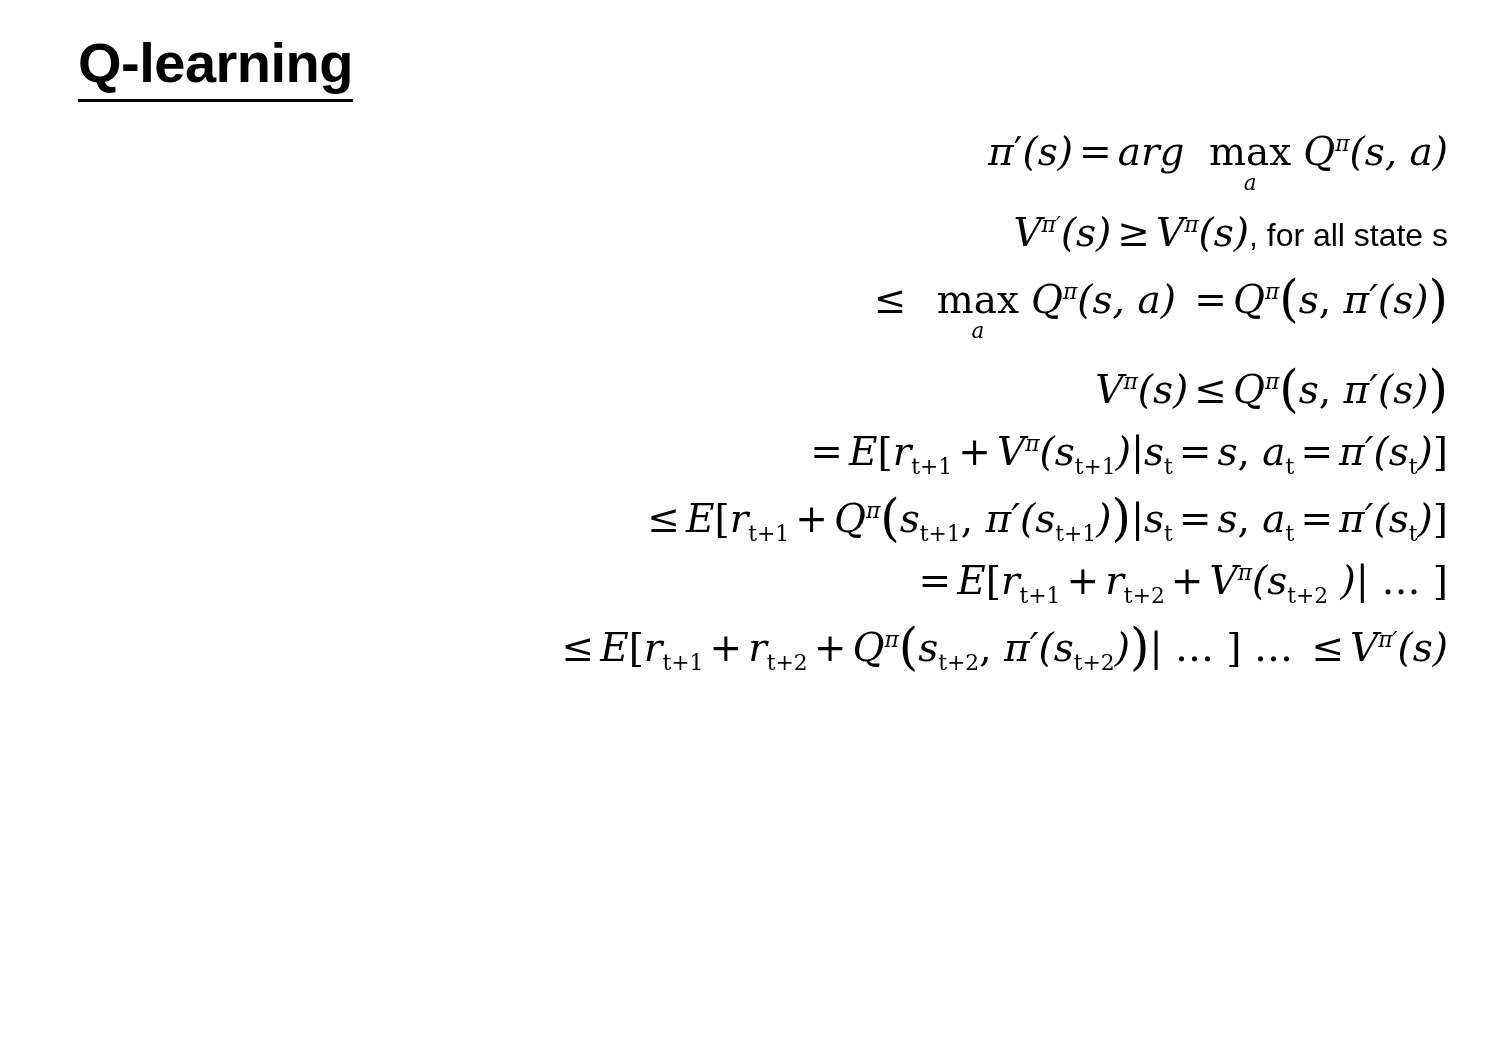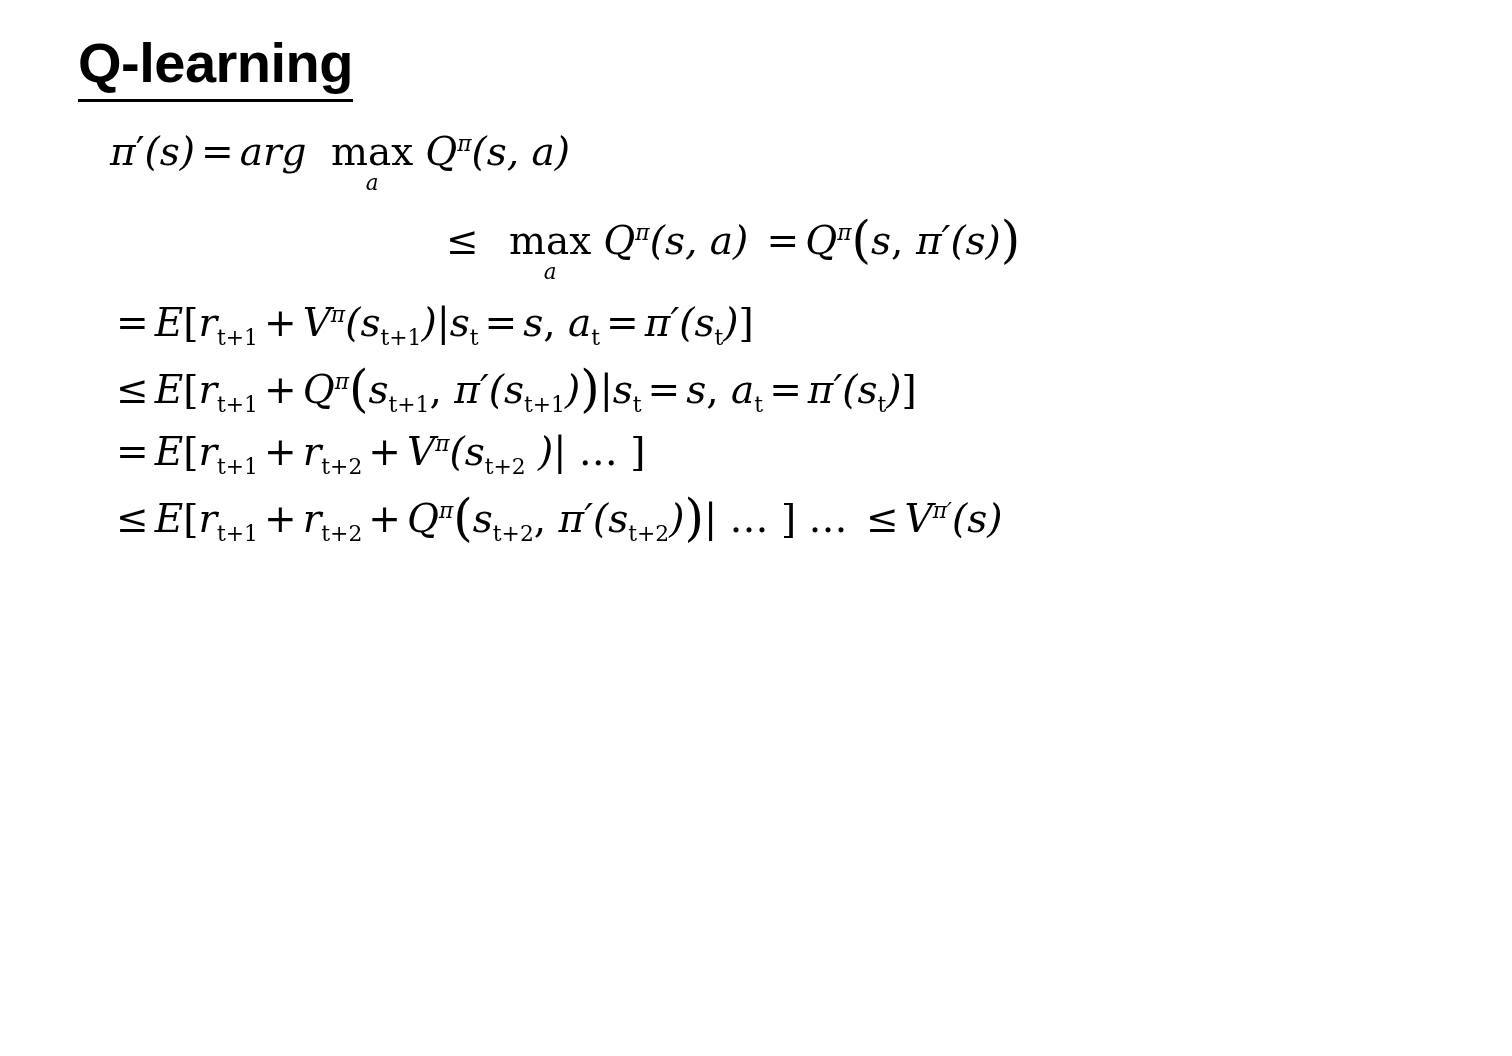--- a/index.html
+++ b/index.html
@@ -33,20 +33,21 @@
   .body-block {
     margin-top: 30px;
     padding-left: 32px;
   }
   .eq-line {
     font-family: "DejaVu Serif", serif;
     font-size: 39px;
     line-height: 1.0;
     white-space: nowrap;
     margin: 0 0 20px 0;
+    text-align: right;
   }
   .eq-line.indent-1 { padding-left: 430px; }
   .eq-line.indent-2 { padding-left: 330px; }
 
   
   .mi  { font-style: italic; }
   .mup { font-style: normal; }
   .op  { font-style: normal; padding: 0 6px; }
   .sup {
     font-size: 0.56em;
@@ -96,29 +97,35 @@
 
   <div class="body-block">
 
     <div class="eq-line">
       <span class="mi">π</span><span class="mup">′</span><span class="mi">(s)</span><span class="op">=</span><span class="mi">arg</span>&nbsp;<span class="maxop">
           <span class="mup">max</span>
           <span class="lim">a</span>
         </span><span class="mi">Q</span><span class="sup">π</span><span class="mi">(s, a)</span>
     </div>
 
+    <div class="eq-line indent-1">
+      <span class="mi">V</span><span class="sup">π′</span><span class="mi">(s)</span><span class="op">≥</span><span class="mi">V</span><span class="sup">π</span><span class="mi">(s)</span><span class="tail-text">, for all state s</span>
+    </div>
 
 
     <div class="eq-line indent-2">
       <span class="op">≤</span>&nbsp;<span class="maxop">
           <span class="mup">max</span>
           <span class="lim">a</span>
         </span><span class="mi">Q</span><span class="sup">π</span><span class="mi">(s, a)</span><span class="op">&nbsp;=</span><span class="mi">Q</span><span class="sup">π</span><span class="bigparen">(</span><span class="mi">s</span><span class="mup">,&nbsp;</span><span class="mi">π′(s)</span><span class="bigparen">)</span>
     </div>
 
+    <div class="eq-line">
+      <span class="mi">V</span><span class="sup">π</span><span class="mi">(s)</span><span class="op">≤</span><span class="mi">Q</span><span class="sup">π</span><span class="bigparen">(</span><span class="mi">s</span><span class="mup">,&nbsp;</span><span class="mi">π′(s)</span><span class="bigparen">)</span>
+    </div>
 
     <div class="eq-line">
       <span class="op">=</span><span class="mi">E</span><span class="mup">[</span><span class="mi">r</span><span class="sub">t+1</span><span class="op">+</span><span class="mi">V</span><span class="sup">π</span><span class="mi">(s</span><span class="sub">t+1</span><span class="mi">)</span><span class="mup">|</span><span class="mi">s</span><span class="sub">t</span><span class="op">=</span><span class="mi">s</span><span class="mup">,&nbsp;</span><span class="mi">a</span><span class="sub">t</span><span class="op">=</span><span class="mi">π′(s</span><span class="sub">t</span><span class="mi">)</span><span class="mup">]</span>
     </div>
 
     <div class="eq-line">
       <span class="op">≤</span><span class="mi">E</span><span class="mup">[</span><span class="mi">r</span><span class="sub">t+1</span><span class="op">+</span><span class="mi">Q</span><span class="sup">π</span><span class="bigparen">(</span><span class="mi">s</span><span class="sub">t+1</span><span class="mup">,&nbsp;</span><span class="mi">π′(s</span><span class="sub">t+1</span><span class="mi">)</span><span class="bigparen">)</span><span class="mup">|</span><span class="mi">s</span><span class="sub">t</span><span class="op">=</span><span class="mi">s</span><span class="mup">,&nbsp;</span><span class="mi">a</span><span class="sub">t</span><span class="op">=</span><span class="mi">π′(s</span><span class="sub">t</span><span class="mi">)</span><span class="mup">]</span>
     </div>
 
     <div class="eq-line">

